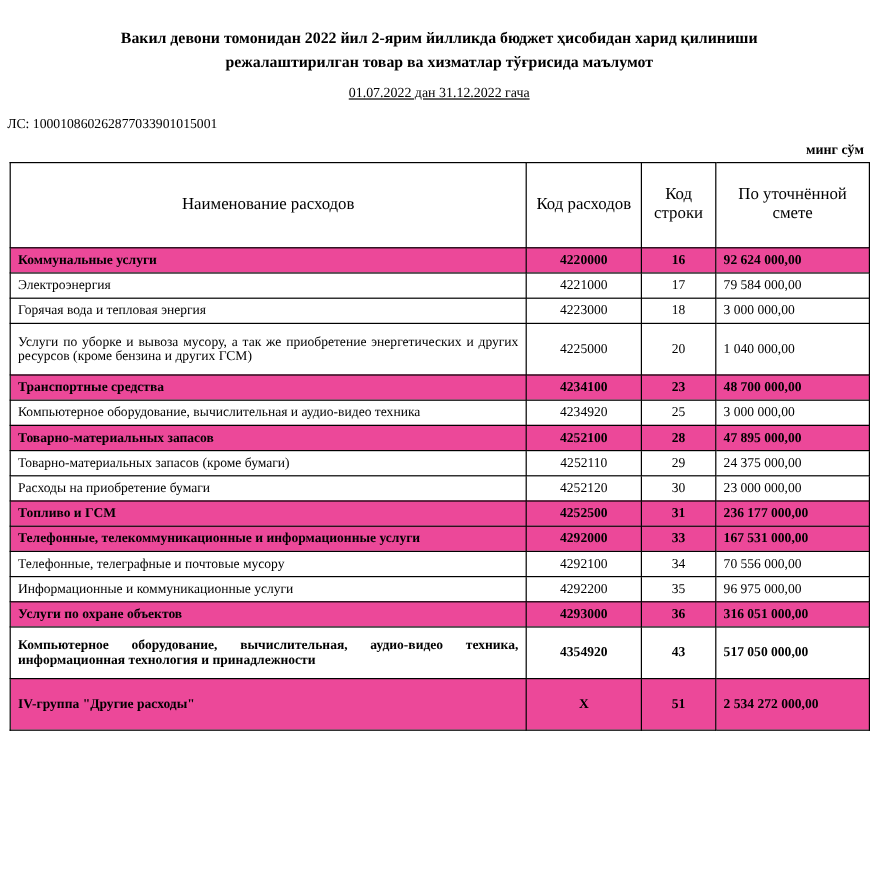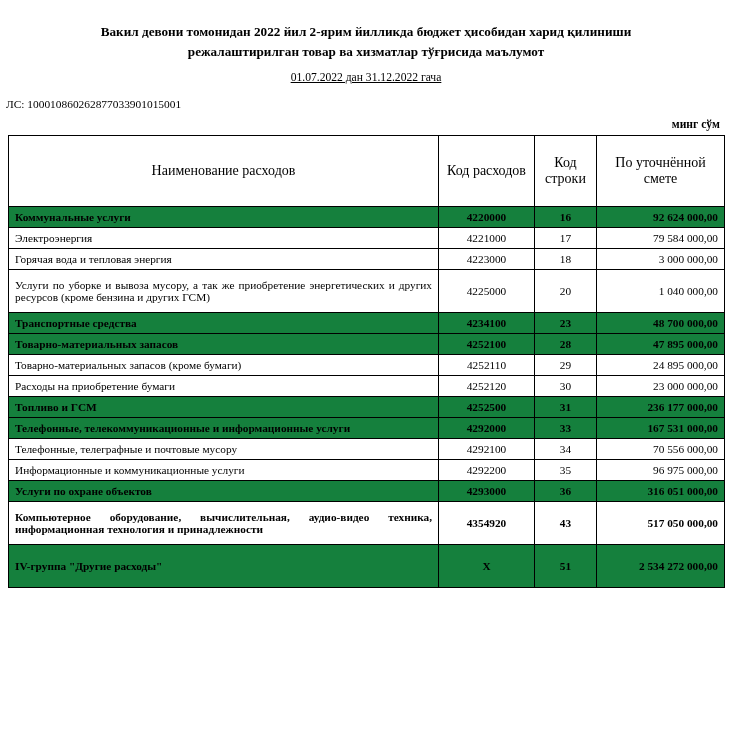--- a/index.html
+++ b/index.html
@@ -72,25 +72,25 @@
     padding-left: 7px;
   }
   td.name.justify {
     text-align: justify;
     text-align-last: left;
   }
   td.code, td.rowno {
     text-align: center;
   }
   td.sum {
-    text-align: right;
+    text-align: left;
     padding-right: 8px;
   }
   tr.shaded td {
-    background: #15803d;
+    background: #ec4899;
   }
   tr.bold td {
     font-weight: bold;
   }
   tr.tall td {
     height: 34px;
   }
 </style>
 </head>
 <body>
@@ -154,33 +154,39 @@
         <td class="sum">1 040 000,00</td>
       </tr>
 
       <tr class="shaded bold">
         <td class="name">Транспортные средства</td>
         <td class="code">4234100</td>
         <td class="rowno">23</td>
         <td class="sum">48 700 000,00</td>
       </tr>
 
+      <tr>
+        <td class="name">Компьютерное оборудование, вычислительная и аудио-видео техника</td>
+        <td class="code">4234920</td>
+        <td class="rowno">25</td>
+        <td class="sum">3 000 000,00</td>
+      </tr>
 
       <tr class="shaded bold">
         <td class="name">Товарно-материальных запасов</td>
         <td class="code">4252100</td>
         <td class="rowno">28</td>
         <td class="sum">47 895 000,00</td>
       </tr>
 
       <tr>
         <td class="name">Товарно-материальных запасов (кроме бумаги)</td>
         <td class="code">4252110</td>
         <td class="rowno">29</td>
-        <td class="sum">24 895 000,00</td>
+        <td class="sum">24 375 000,00</td>
       </tr>
 
       <tr>
         <td class="name">Расходы на приобретение бумаги</td>
         <td class="code">4252120</td>
         <td class="rowno">30</td>
         <td class="sum">23 000 000,00</td>
       </tr>
 
       <tr class="shaded bold">

